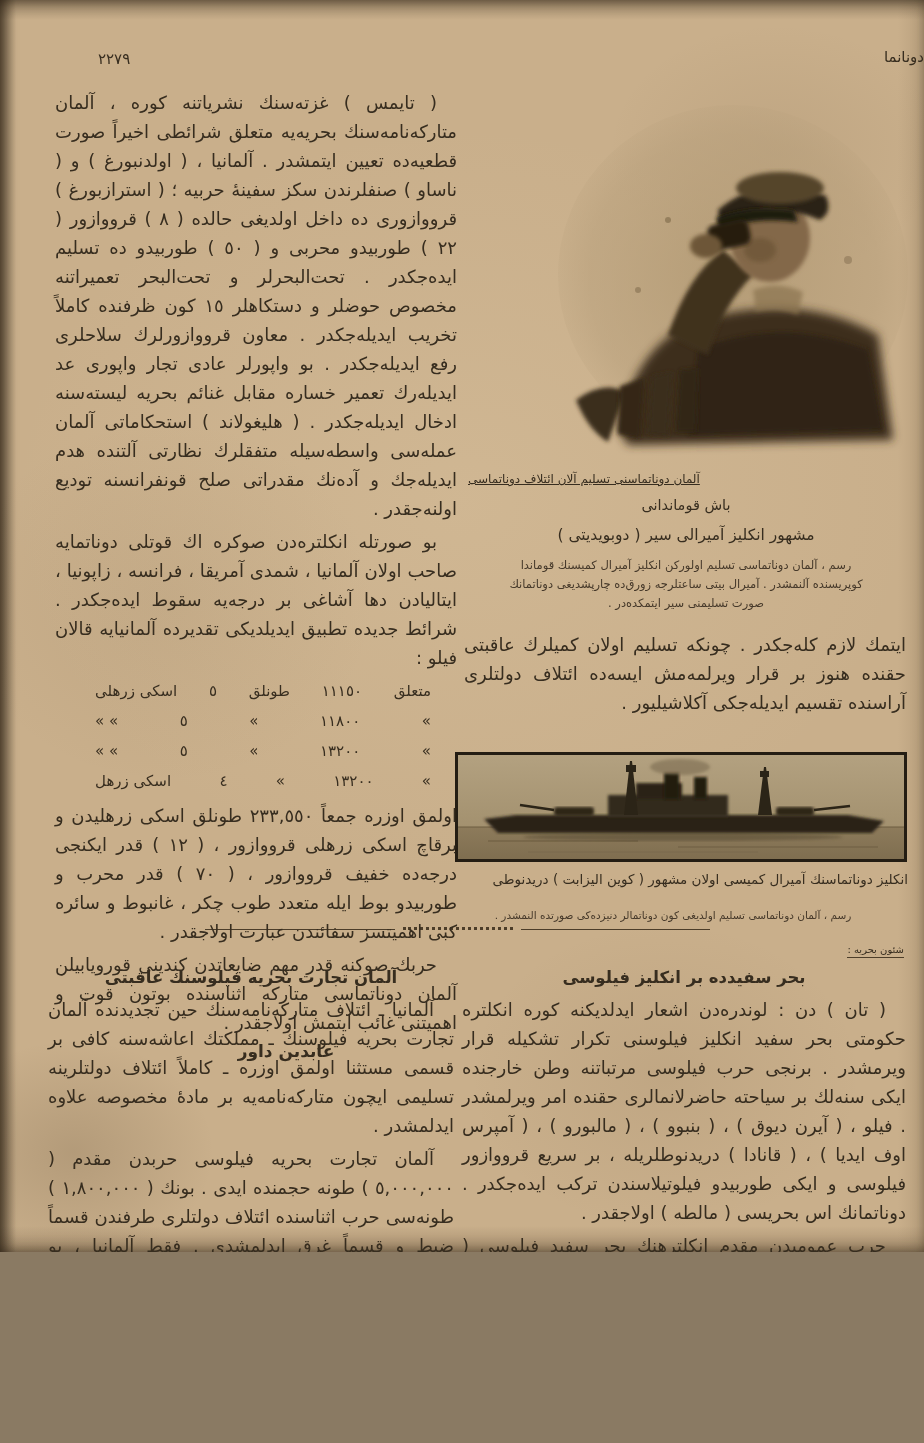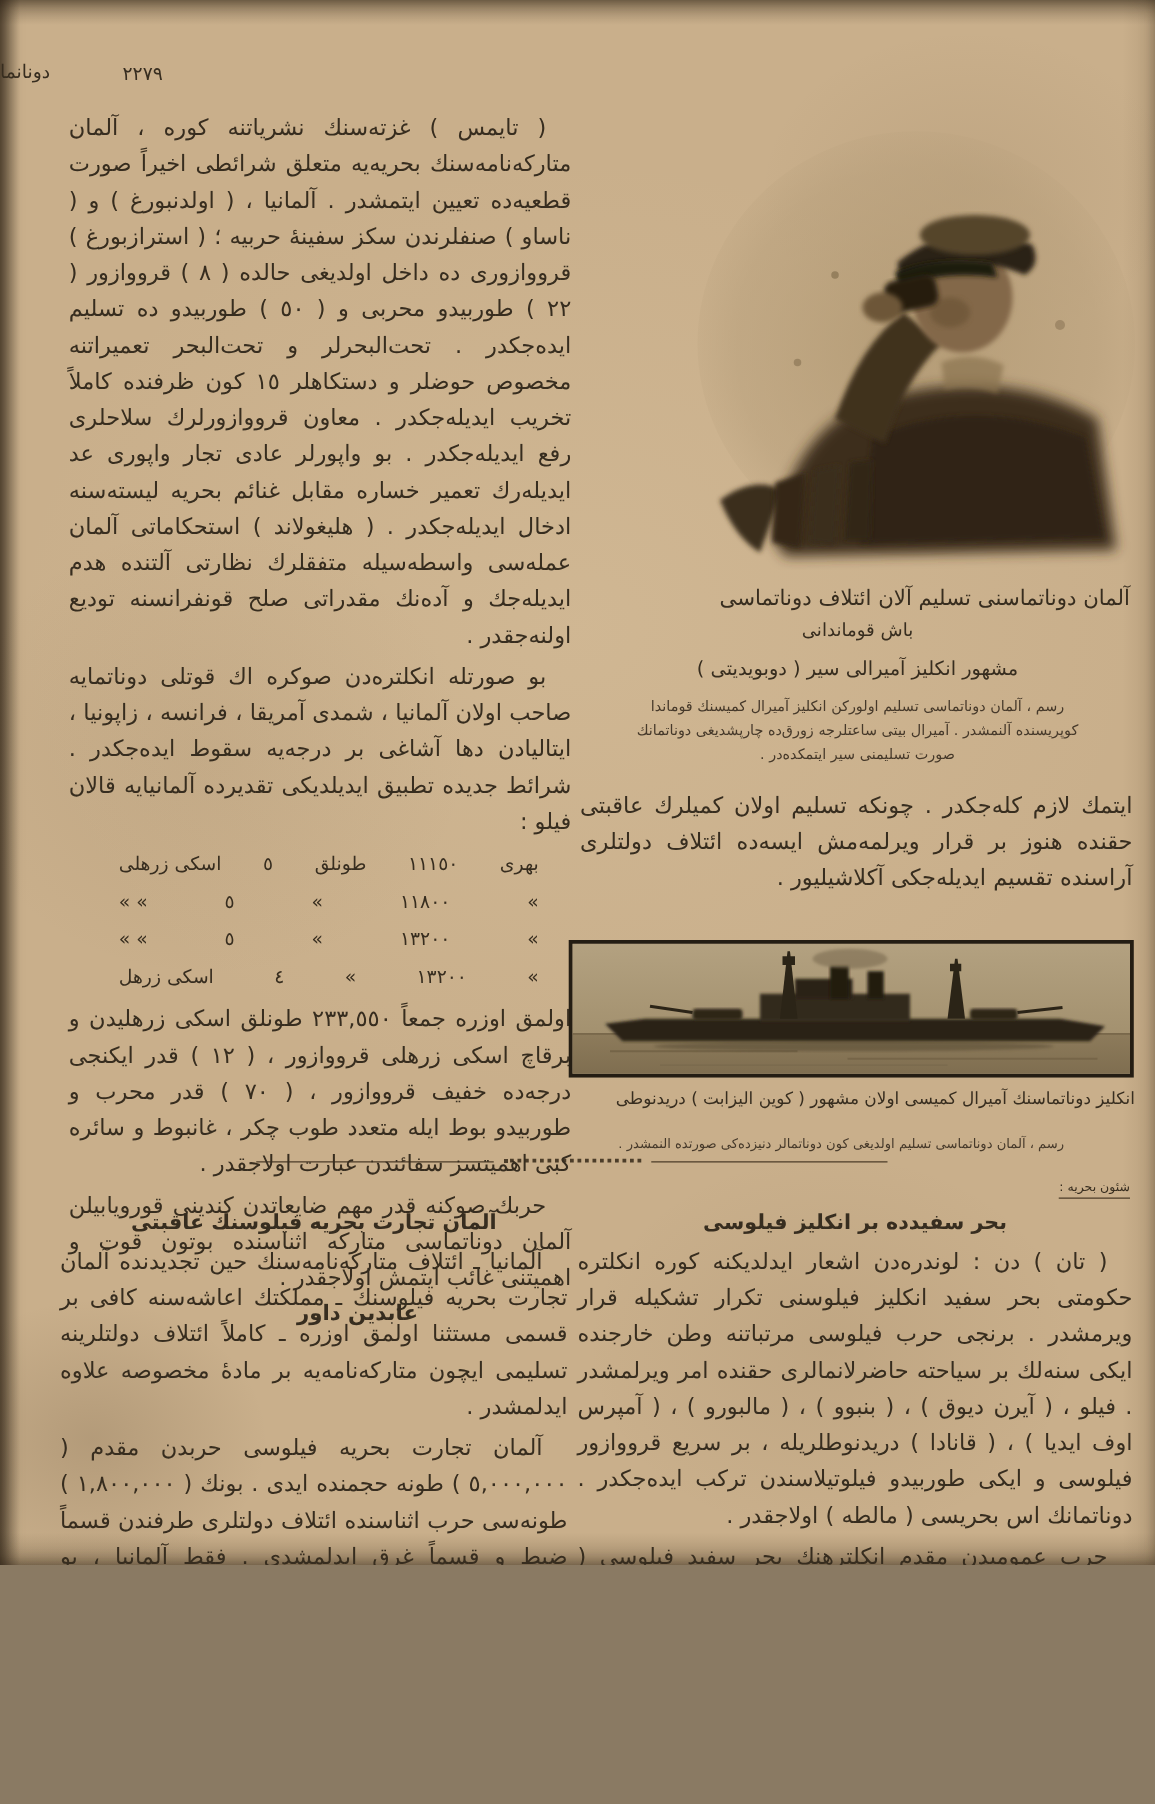--- a/index.html
+++ b/index.html
@@ -28,41 +28,41 @@
   }
   .abs{position:absolute;}
   .ot{direction:rtl;}
   .just{text-align:justify;text-justify:inter-word;}
   .para{font-size:18px;line-height:29px;margin:0 0 4px 0;text-indent:20px;}
   .hdr-num{font-size:15px;letter-spacing:2px;}
   .hdr-title{font-size:15px;letter-spacing:1px;}
   .fleet-table{width:100%;margin:3px 0 5px 0;}
   .fleet-row{display:flex;justify-content:space-between;padding:0 26px 0 40px;font-size:15px;line-height:30px;}
   .fleet-row span{white-space:nowrap;}
-  .cap-line1{font-size:17px;line-height:26px;text-align:right;}
+  .cap-line1{font-size:12px;line-height:26px;text-align:left;text-decoration:underline;}
   .cap-line2{font-size:14.5px;line-height:26px;text-align:center;}
   .cap-line3{font-size:15.5px;line-height:34px;text-align:center;}
   .cap-note{font-size:11.5px;line-height:19px;text-align:center;color:#46392a;}
   .ship-cap1{font-size:13.5px;line-height:22px;}
   .ship-cap2{font-size:10.5px;line-height:17px;text-align:center;color:#46392a;}
   .divider{display:flex;align-items:center;gap:8px;}
   .divider .rule{flex:1;border-top:1.5px solid #4c3d29;}
   .divider .dots{width:110px;border-bottom:3px dotted #4c3d29;height:0;transform:translateY(-1px);}
   .naval-label{font-size:10px;border-bottom:1px solid #4c3d29;padding-bottom:2px;display:inline-block;}
   .sec-head{font-size:16.5px;font-weight:bold;text-align:center;margin:0 0 8px 0;}
   .signature{font-size:17px;font-weight:bold;transform:rotate(-2deg);}
   svg{display:block;}
 </style>
 </head>
 <body>
 
 <div class="page">
 
   <div class="abs hdr-num ot" style="left:98px;top:50px;direction:ltr;">٢٢٧٩</div>
-  <div class="abs hdr-title ot" style="left:0;right:0;top:48px;text-align:left;">دونانما</div>
+  <div class="abs hdr-title ot" style="left:0;right:0;top:48px;text-align:right;">دونانما</div>
 
   <div class="abs" style="left:548px;top:100px;width:360px;height:356px;">
     <svg width="360" height="356" viewBox="0 0 360 356">
       <defs>
         <filter id="soft">
             <feGaussianBlur stdDeviation="5"></feGaussianBlur>
           </filter>
         <filter id="soft2">
             <feGaussianBlur stdDeviation="2.2"></feGaussianBlur>
           </filter>
@@ -177,21 +177,21 @@
     <p class="just para">( تان ) دن : لوندره‌دن اشعار ايدلديكنه كوره انكلتره حكومتى بحر سفيد انكليز فيلوسنى تكرار تشكيله قرار ويرمشدر . برنجى حرب فيلوسى مرتباتنه وطن خارجنده ايكى سنه‌لك بر سياحته حاضرلانمالرى حقنده امر ويرلمشدر . فيلو ، ( آيرن ديوق ) ، ( بنبوو ) ، ( مالبورو ) ، ( آمپرس اوف ايديا ) ، ( قانادا ) دريدنوطلريله ، بر سريع قرووازور فيلوسى و ايكى طوربيدو فيلوتيلاسندن تركب ايده‌جكدر . دوناتمانك اس بحريسى ( مالطه ) اولاجقدر .</p>
     <p class="just para">حرب عموميدن مقدم انكلترهنك بحر سفيد فيلوسى ( اينفله كسيبل ) صنفى درت محاربه قرووازورى ، ( ديوق اوف أدينبورغ ) صنفى درت زرهلى قرووازور ، اون آلتى محرب و برقاچ تحت‌البحردن مركب بولونيوردى .</p>
   </div>
 
   <div class="abs ot" style="left:55px;top:88px;width:402px;">
     <p class="just para">( تايمس ) غزته‌سنك نشرياتنه كوره ، آلمان متاركه‌نامه‌سنك بحريه‌يه متعلق شرائطى اخيراً صورت قطعيه‌ده تعيين ايتمشدر . آلمانيا ، ( اولدنبورغ ) و ( ناساو ) صنفلرندن سكز سفينۀ حربيه ؛ ( استرازبورغ ) قرووازورى ده داخل اولديغى حالده ( ٨ ) قرووازور ( ٢٢ ) طوربيدو محربى و ( ٥٠ ) طوربيدو ده تسليم ايده‌جكدر . تحت‌البحرلر و تحت‌البحر تعميراتنه مخصوص حوضلر و دستكاهلر ١٥ كون ظرفنده كاملاً تخريب ايديله‌جكدر . معاون قرووازورلرك سلاحلرى رفع ايديله‌جكدر . بو واپورلر عادى تجار واپورى عد ايديله‌رك تعمير خساره مقابل غنائم بحريه ليسته‌سنه ادخال ايديله‌جكدر . ( هليغولاند ) استحكاماتى آلمان عمله‌سى واسطه‌سيله متفقلرك نظارتى آلتنده هدم ايديله‌جك و آده‌نك مقدراتى صلح قونفرانسنه توديع اولنه‌جقدر .</p>
     <p class="just para">بو صورتله انكلتره‌دن صوكره اك قوتلى دوناتمايه صاحب اولان آلمانيا ، شمدى آمريقا ، فرانسه ، زاپونيا ، ايتاليادن دها آشاغى بر درجه‌يه سقوط ايده‌جكدر . شرائط جديده تطبيق ايديلديكى تقديرده آلمانيايه قالان فيلو :</p>
 
     <div class="fleet-table">
       <div class="fleet-row">
-        <span>بهرى</span>
+        <span>متعلق</span>
         <span>١١١٥٠</span>
         <span>طونلق</span>
         <span>٥</span>
         <span>اسكى زرهلى</span>
       </div>
       <div class="fleet-row">
         <span>»</span>
         <span>١١٨٠٠</span>
         <span>»</span>
         <span>٥</span>

